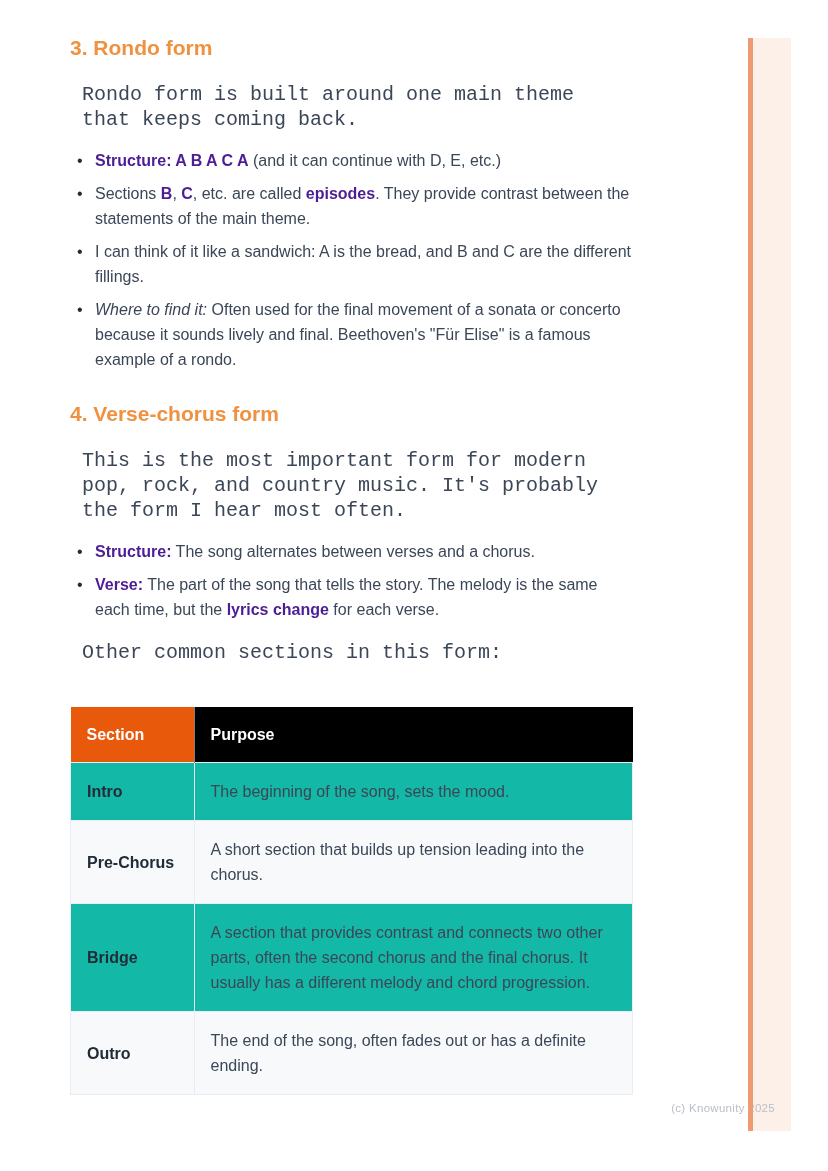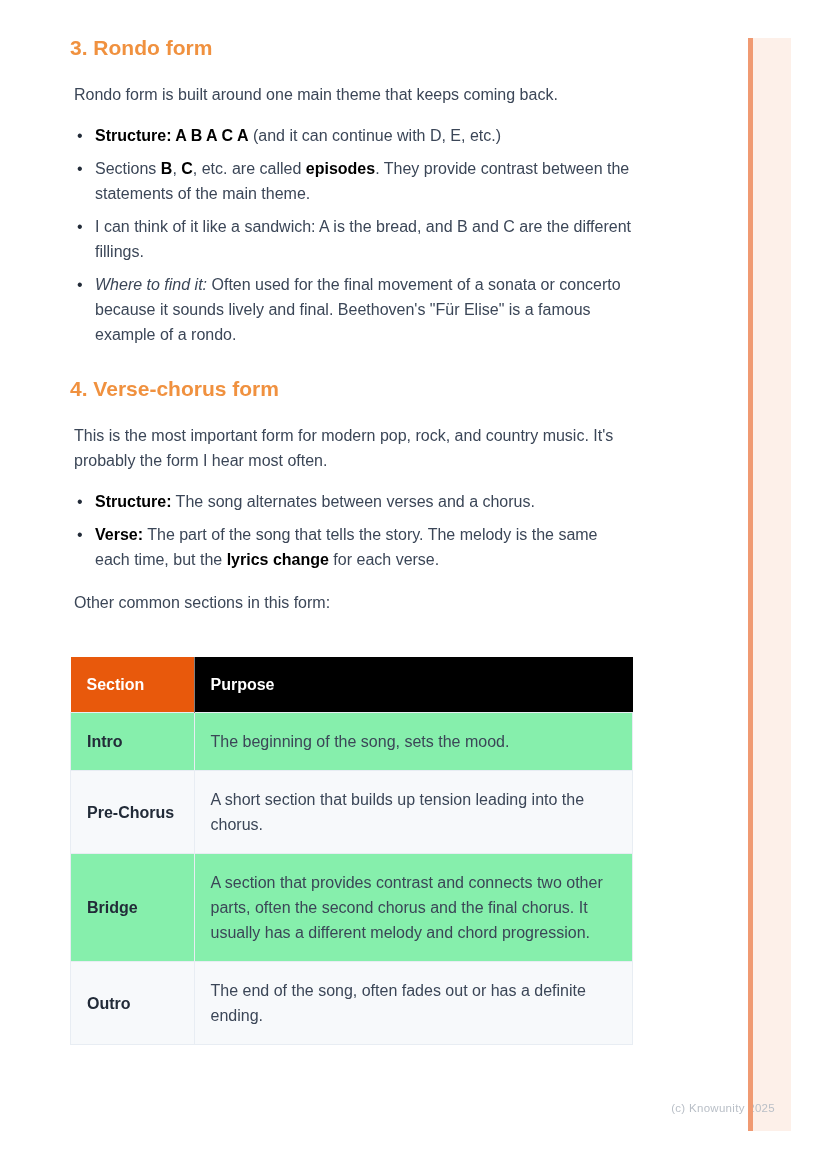--- a/index.html
+++ b/index.html
@@ -9,47 +9,47 @@
     font-family:"Liberation Sans", sans-serif;
     color:#3b4657;
     -webkit-font-smoothing:antialiased;
   }
   .content { position:absolute; left:70px; top:34px; width:564px; }
   h2.section-heading {
     color:#f0913f; font-size:21px; font-weight:700;
     margin:0 0 20px 0; line-height:28px;
   }
   h2.section-heading.later { margin-top:28px; }
-  p.para { font-size:16px; line-height:25px; margin:4px; }
+  p.para { font-size:20px; line-height:25px; margin:12px;font-family:Liberation Mono, monospace; }
   ul.bullets { list-style:none; margin:16px 0 0 0; padding:0; }
   ul.bullets li {
     position:relative; padding-left:25px; margin:0 0 8px 0;
     font-size:16px; line-height:25px;
   }
   ul.bullets li::before {
     content:"\2022"; position:absolute; left:7px; top:0;
     color:#222b38; font-size:16px;
   }
-  .b { font-weight:700; color:#000000; }
+  .b { font-weight:700; color:#4c1d95; }
   .i { font-style:italic; }
   p.other { margin-top:18px; }
   table.sections-table {
     border-collapse:collapse; width:563px; margin-top:42px;
     font-size:16px; table-layout:fixed;
   }
   table.sections-table thead th {
     background:#e8590c; color:#ffffff; text-align:left; font-weight:700;
     padding:18px 16px; font-size:16px; line-height:19px;
   }
   table.sections-table thead th.col-section {
     width:91px; border-right:1px solid rgba(255,255,255,0.5);
   }
   table.sections-table tbody td {
     border:1px solid #e8edf3; padding:16px; line-height:25px;
-    vertical-align:middle; background:#86efac;
+    vertical-align:middle; background:#14b8a6;
   }
   table.sections-table tbody tr:nth-child(even) td { background:#f7f9fb; }
   table.sections-table td.col-section { font-weight:700; color:#222b38; }
   table.sections-table td.col-purpose { color:#3b4657; }
   .strip-fill {
     position:absolute; left:753px; top:38px; width:38px; height:1093px;
     z-index:1;
   }
   .strip-line {
     position:absolute; left:748px; top:38px; width:5px; height:1093px;

